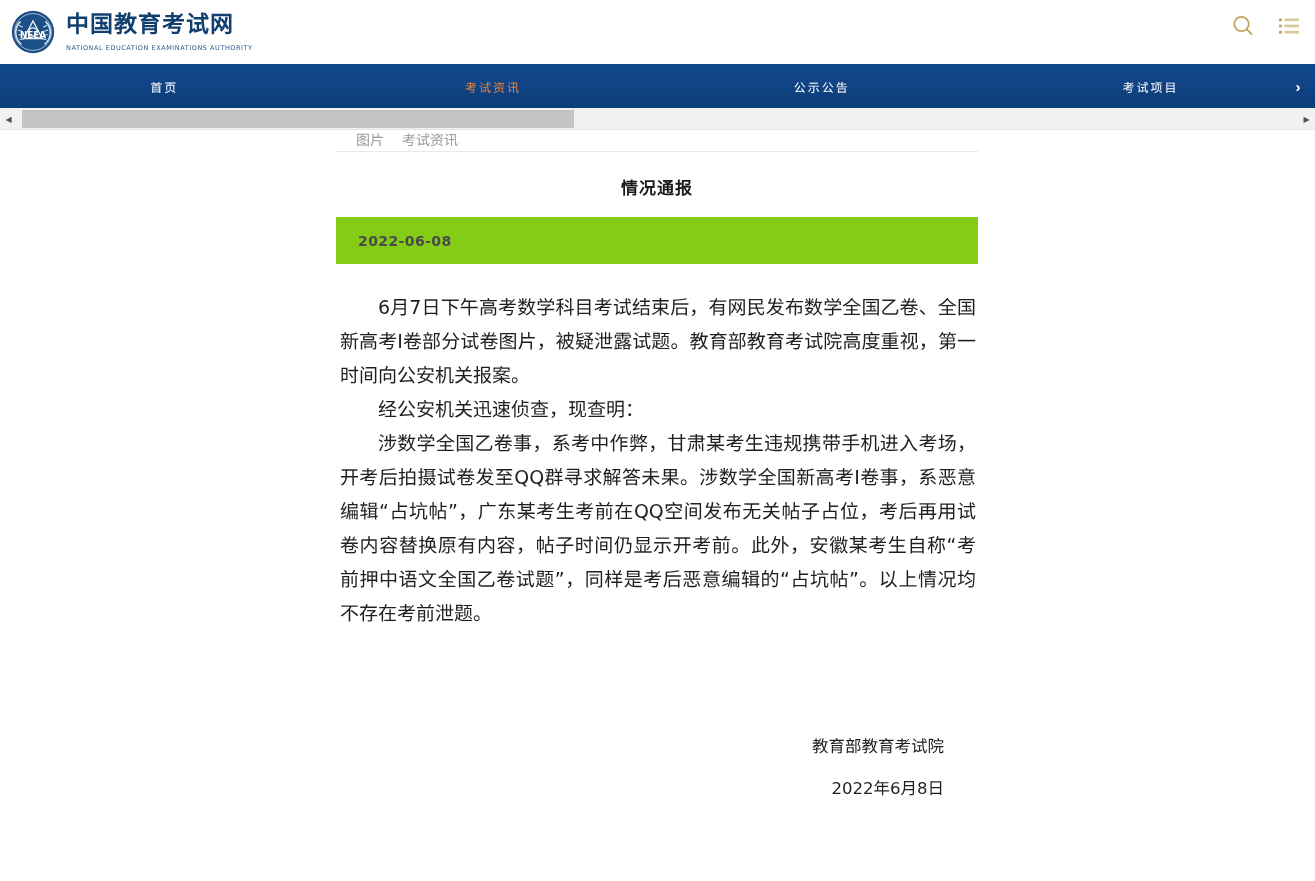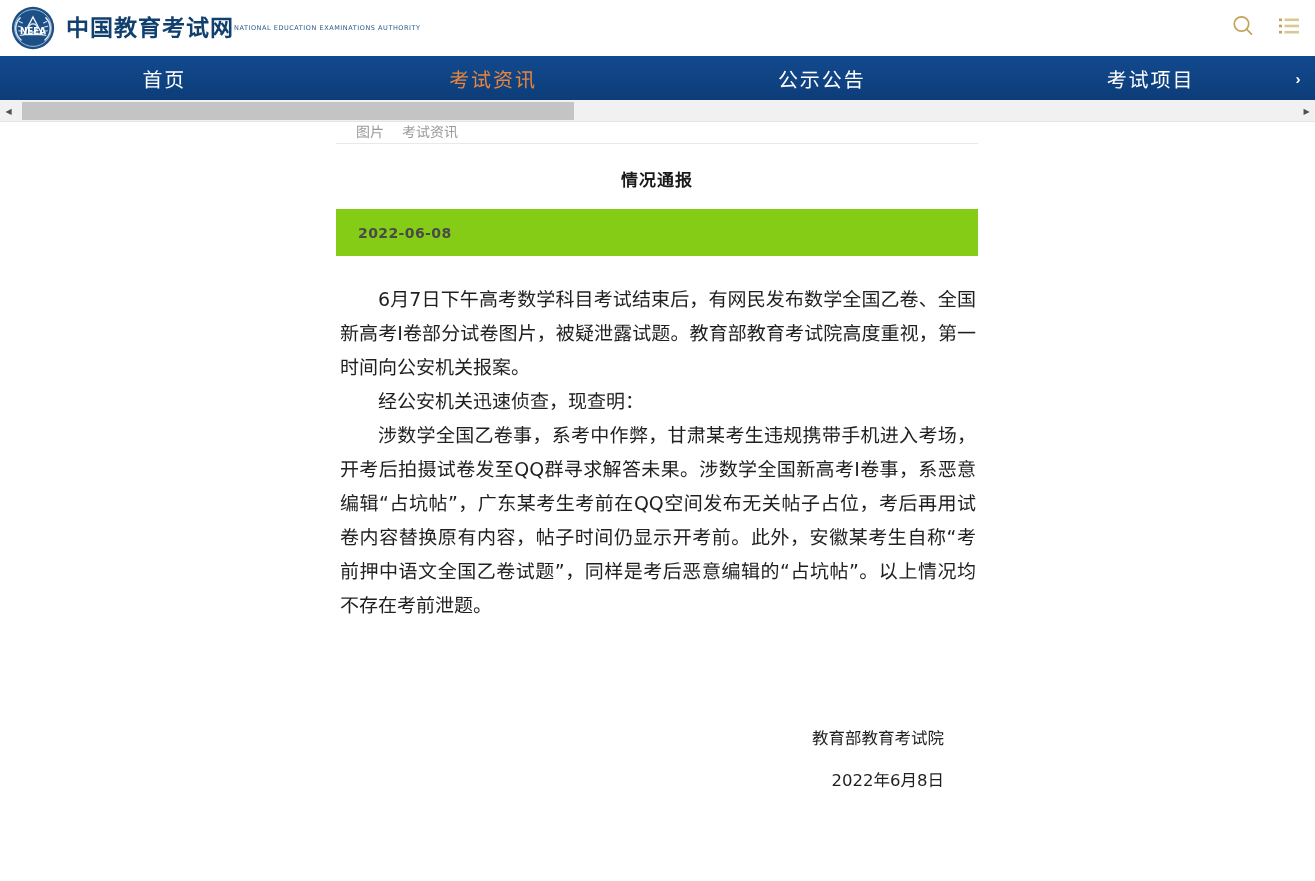--- a/index.html
+++ b/index.html
@@ -7,30 +7,30 @@
   html, body {
     width:1315px; height:881px;
     background:#ffffff;
     font-family:"Liberation Sans","DejaVu Sans",sans-serif;
     overflow:hidden;
   }
 
   
   .site-header{
     position:relative;
-    width:1315px; height:56px;
+    width:1315px; height:64px;
     background:#ffffff;
     display:flex; align-items:center;
   }
   .brand{
     display:flex; align-items:center;
     margin-left:10px;
   }
   .emblem{ width:46px; height:46px; flex:0 0 46px; }
-  .brand-text{ margin-left:10px; display:flex; flex-direction:row; justify-content:space-between; }
+  .brand-text{ margin-left:10px; display:flex; flex-direction:column; justify-content:space-between; }
   .brand-cn{
     font-size:23px; font-weight:bold; color:#12406e;
     letter-spacing:1px; line-height:1.05;
     font-family:"DejaVu Sans","Liberation Sans",sans-serif;
   }
   .brand-en{
     font-size:6.5px; color:#2a5a87; letter-spacing:0.55px;
     margin-top:8px; white-space:nowrap;
     font-family:"DejaVu Sans","Liberation Sans",sans-serif;
   }
@@ -44,21 +44,21 @@
   .main-nav{
     position:relative;
     width:1315px; height:44px;
     background:#0f4384;
     background:linear-gradient(180deg,#12498e 0%,#0d3d79 100%);
     display:flex; align-items:stretch;
   }
   .nav-item{
     flex:1 1 0;
     display:flex; align-items:center; justify-content:center;
-    color:#ffffff; font-size:20px; letter-spacing:2px;
+    color:#ffffff; font-size:12px; letter-spacing:2px;
     cursor:pointer; user-select:none;
     font-family:"DejaVu Sans","Liberation Sans",sans-serif;
   }
   .nav-item.active{ color:#e8853c; }
   .nav-more{
     position:absolute; right:6px; top:0; bottom:0;
     width:22px; display:flex; align-items:center; justify-content:center;
     color:#ffffff; font-size:15px; font-weight:bold; cursor:pointer;
   }
 

